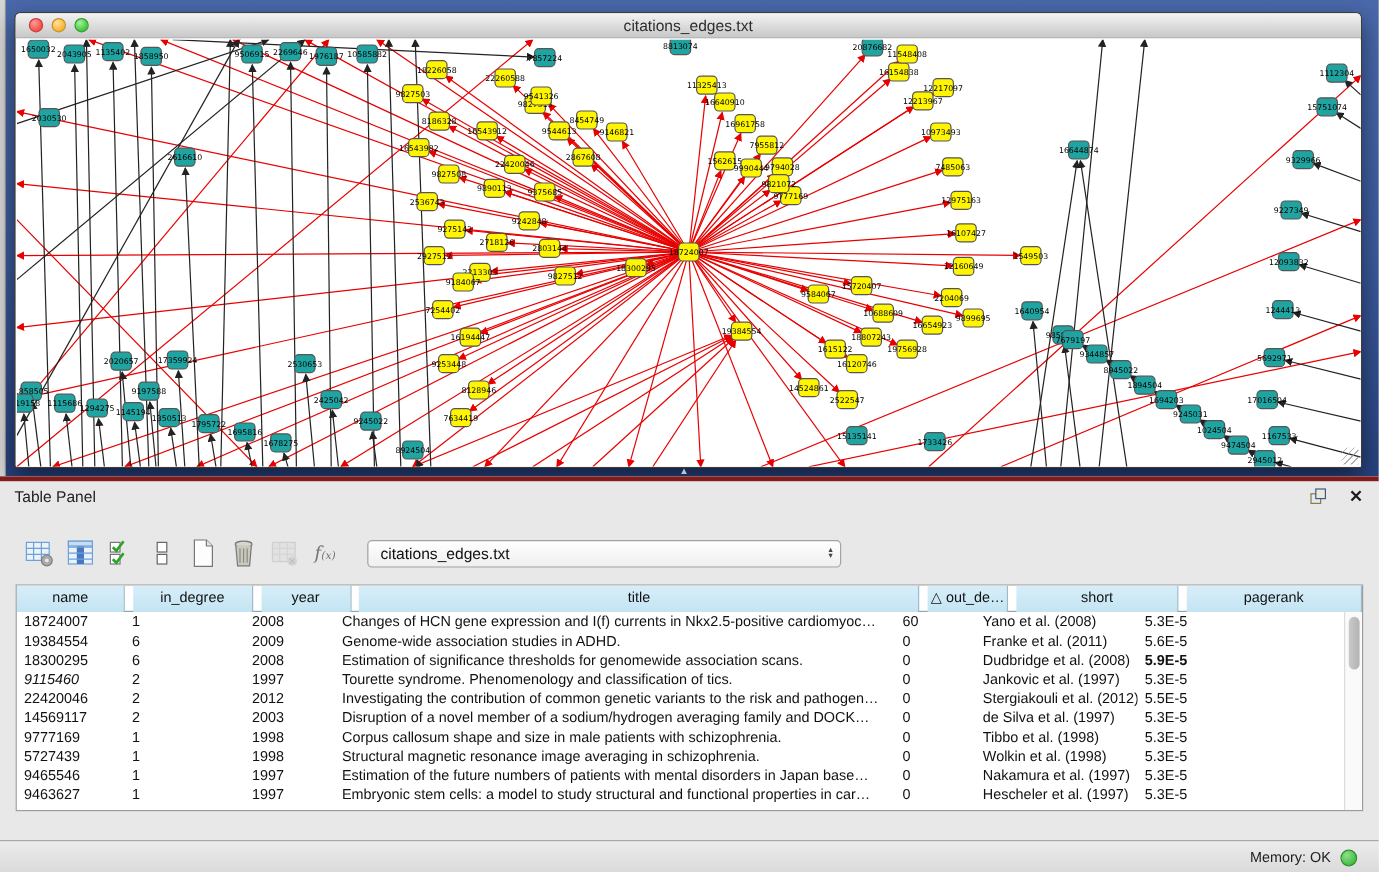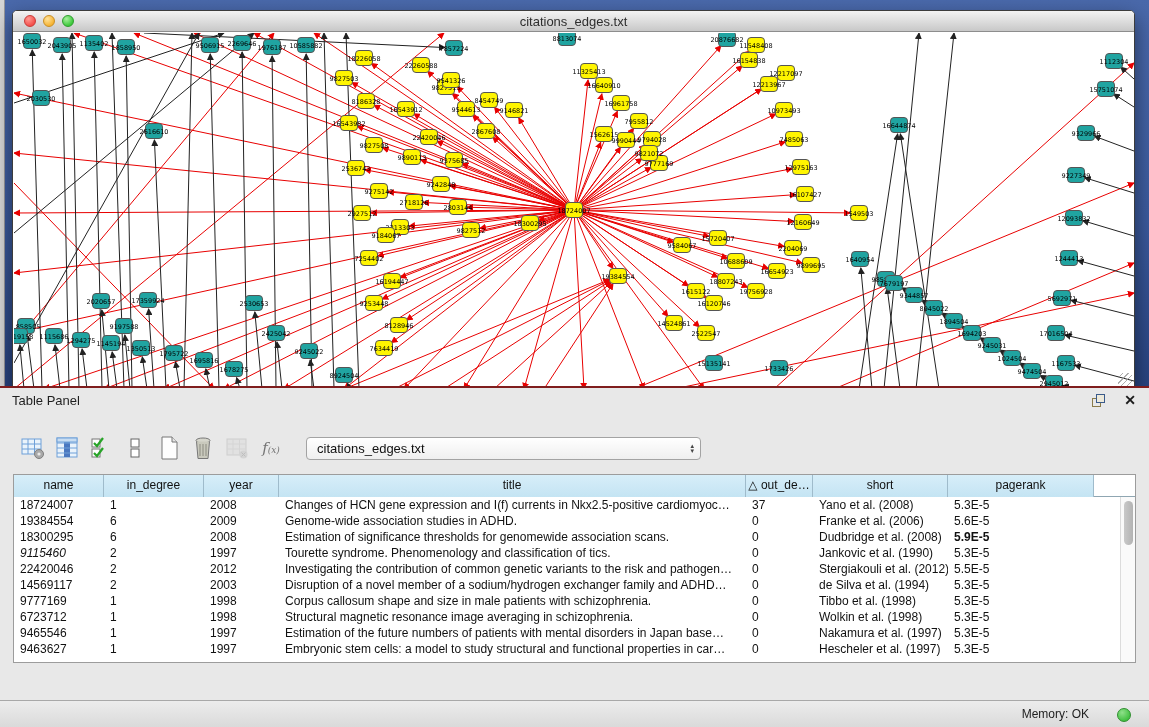--- a/index.html
+++ b/index.html
@@ -27,57 +27,57 @@
   .light.green  { background:radial-gradient(circle at 35% 30%, #a8f09d, #3EC93C 70%); border:1px solid #2F9D2E; }
   .net-canvas { position:absolute; left:1px; top:22px; width:1120px; height:356px;
                 background:#fff; overflow:hidden; }
   .net-canvas svg { position:absolute; left:0; top:0; width:100%; height:100%; }
   .net-canvas svg text { font-family:"DejaVu Sans", sans-serif; }
   .grip { position:absolute; right:2px; bottom:2px; width:14px; height:14px;
           background:repeating-linear-gradient(135deg, transparent 0 3px, #9a9a9a 3px 4px); opacity:.8; }
   .divider-caret { position:absolute; left:566px; top:388px; font-size:8px; color:#B9C4DB; }
 
   
-  .table-panel { position:absolute; left:0; top:386px; width:1149px; height:303px;
-                 background:#E8E8E8; border-top:2px solid #7f1d1d; }
+  .table-panel { position:absolute; left:0; top:397px; width:1149px; height:303px;
+                 background:#E8E8E8; border-top:4px solid #7f1d1d; }
   .panel-header { position:relative; height:25px; line-height:25px; padding-left:12px;
                   font-size:13px; color:#1f1f1f; }
   .panel-hbtns { position:absolute; right:10px; top:3px; display:flex; gap:14px; align-items:center; }
   .panel-hbtn { width:18px; height:18px; display:flex; align-items:center; justify-content:center; cursor:default; }
   .close-x { font-size:14px; font-weight:bold; color:#1a1a1a; line-height:18px; }
 
   .toolbar { position:absolute; left:18px; top:44px; height:32px; display:flex; align-items:center; }
   .tbtn { width:30px; height:28px; margin-right:4px; display:flex; align-items:center; justify-content:center; }
   .tbtn.dis { opacity:.45; }
   .fx-glyph { font-family:"DejaVu Serif", serif; font-style:italic; font-size:15px; color:#737373; }
   .fx-glyph small { font-size:9px; }
   .combo { margin-left:16px; width:395px; height:23px; border:1px solid #A3A3A3; border-radius:4px;
            background:linear-gradient(180deg,#FFFFFF,#EFEFEF); display:flex; align-items:center;
            padding:0 6px 0 10px; box-shadow:inset 0 1px 0 #fff; }
   .combo .val { flex:1; font-size:13px; color:#111; }
   .stepper { display:flex; flex-direction:column; line-height:5px; font-size:7px; color:#444; }
 
   .table-wrap { position:absolute; left:13px; top:86px; width:1123px; height:189px;
                 background:#fff; border:1px solid #9c9c9c; overflow:hidden; }
-  .thead { display:flex; height:22px; border-bottom:1px solid #8FA6B2; background:#fff; }
+  .thead { display:flex; height:22px; border-bottom:1px solid #8FA6B2; background:#fff;justify-content:space-between; }
   .th { flex:none; height:22px; line-height:21px; text-align:center; font-size:12px; color:#111;
         background:linear-gradient(180deg,#D7EEF9,#C4E4F3); border-right:1px solid #9FBBCB; overflow:hidden; white-space:nowrap; }
   .tbody { position:relative; }
   .tr { display:flex; height:16px; }
   .td { flex:none; height:16px; line-height:16px; font-size:12px; color:#111;
         padding-left:6px; white-space:nowrap; overflow:hidden; }
   .vscroll { position:absolute; right:0; top:22px; bottom:0; width:15px;
              background:#FAFAFA; border-left:1px solid #DCDCDC; }
   .vthumb { position:absolute; left:3px; top:4px; width:9px; height:44px; border-radius:5px;
             background:linear-gradient(90deg,#C9C9C9,#B3B3B3); }
 
   
   .status-bar { position:absolute; left:0; top:700px; width:1149px; height:27px;
                 background:linear-gradient(180deg,#ECECEC,#DADADA); border-top:1px solid #A8A8A8; }
-  .mem { position:absolute; right:60px; top:0; height:27px; line-height:27px; font-size:12px; color:#222; }
+  .mem { position:absolute; right:40px; top:0; height:27px; line-height:27px; font-size:12px; color:#222; }
   .mem-dot { position:absolute; right:18px; top:7px; width:14px; height:14px; border-radius:50%;
              background:radial-gradient(circle at 35% 30%, #8fe08a, #3FBF3F 75%); border:1px solid #2E8F2E; }
 </style>
 </head>
 <body>
 
 <div class="desktop">
   <div class="left-sliver"></div>
 
   <div class="graph-window">
@@ -818,80 +818,80 @@
         <div class="th" style="width: 67px;">△ out_de…</div>
         <div class="th" style="width: 135px;">short</div>
         <div class="th" style="width: 146px;">pagerank</div>
       </div>
     <div class="tbody">
         <div class="tr">
           <div class="td" style="width: 90px;">18724007</div>
           <div class="td" style="width: 100px;">1</div>
           <div class="td" style="width: 75px;">2008</div>
           <div class="td" style="width: 467px;">Changes of HCN gene expression and I(f) currents in Nkx2.5-positive cardiomyoc…</div>
-          <div class="td" style="width: 67px;">37</div>
+          <div class="td" style="width: 67px;">60</div>
           <div class="td" style="width: 135px;">Yano et al. (2008)</div>
           <div class="td" style="width: 146px;">5.3E-5</div>
         </div>
         <div class="tr">
           <div class="td" style="width: 90px;">19384554</div>
           <div class="td" style="width: 100px;">6</div>
           <div class="td" style="width: 75px;">2009</div>
           <div class="td" style="width: 467px;">Genome-wide association studies in ADHD.</div>
           <div class="td" style="width: 67px;">0</div>
-          <div class="td" style="width: 135px;">Franke et al. (2006)</div>
+          <div class="td" style="width: 135px;">Franke et al. (2011)</div>
           <div class="td" style="width: 146px;">5.6E-5</div>
         </div>
         <div class="tr">
           <div class="td" style="width: 90px;">18300295</div>
           <div class="td" style="width: 100px;">6</div>
           <div class="td" style="width: 75px;">2008</div>
           <div class="td" style="width: 467px;">Estimation of significance thresholds for genomewide association scans.</div>
           <div class="td" style="width: 67px;">0</div>
           <div class="td" style="width: 135px;">Dudbridge et al. (2008)</div>
           <div class="td" style="width: 146px; font-weight: bold;">5.9E-5</div>
         </div>
         <div class="tr">
           <div class="td" style="width: 90px; font-style: italic;">9115460</div>
           <div class="td" style="width: 100px;">2</div>
           <div class="td" style="width: 75px;">1997</div>
           <div class="td" style="width: 467px;">Tourette syndrome. Phenomenology and classification of tics.</div>
           <div class="td" style="width: 67px;">0</div>
-          <div class="td" style="width: 135px;">Jankovic et al. (1990)</div>
+          <div class="td" style="width: 135px;">Jankovic et al. (1997)</div>
           <div class="td" style="width: 146px;">5.3E-5</div>
         </div>
         <div class="tr">
           <div class="td" style="width: 90px;">22420046</div>
           <div class="td" style="width: 100px;">2</div>
           <div class="td" style="width: 75px;">2012</div>
           <div class="td" style="width: 467px;">Investigating the contribution of common genetic variants to the risk and pathogen…</div>
           <div class="td" style="width: 67px;">0</div>
           <div class="td" style="width: 135px;">Stergiakouli et al. (2012)</div>
           <div class="td" style="width: 146px;">5.5E-5</div>
         </div>
         <div class="tr">
           <div class="td" style="width: 90px;">14569117</div>
           <div class="td" style="width: 100px;">2</div>
           <div class="td" style="width: 75px;">2003</div>
-          <div class="td" style="width: 467px;">Disruption of a novel member of a sodium/hydrogen exchanger family and ADHD…</div>
+          <div class="td" style="width: 467px;">Disruption of a novel member of a sodium/hydrogen averaging family and DOCK…</div>
           <div class="td" style="width: 67px;">0</div>
-          <div class="td" style="width: 135px;">de Silva et al. (1994)</div>
+          <div class="td" style="width: 135px;">de Silva et al. (1997)</div>
           <div class="td" style="width: 146px;">5.3E-5</div>
         </div>
         <div class="tr">
           <div class="td" style="width: 90px;">9777169</div>
           <div class="td" style="width: 100px;">1</div>
           <div class="td" style="width: 75px;">1998</div>
           <div class="td" style="width: 467px;">Corpus callosum shape and size in male patients with schizophrenia.</div>
           <div class="td" style="width: 67px;">0</div>
           <div class="td" style="width: 135px;">Tibbo et al. (1998)</div>
           <div class="td" style="width: 146px;">5.3E-5</div>
         </div>
         <div class="tr">
-          <div class="td" style="width: 90px;">6723712</div>
+          <div class="td" style="width: 90px;">5727439</div>
           <div class="td" style="width: 100px;">1</div>
           <div class="td" style="width: 75px;">1998</div>
           <div class="td" style="width: 467px;">Structural magnetic resonance image averaging in schizophrenia.</div>
           <div class="td" style="width: 67px;">0</div>
           <div class="td" style="width: 135px;">Wolkin et al. (1998)</div>
           <div class="td" style="width: 146px;">5.3E-5</div>
         </div>
         <div class="tr">
           <div class="td" style="width: 90px;">9465546</div>
           <div class="td" style="width: 100px;">1</div>

